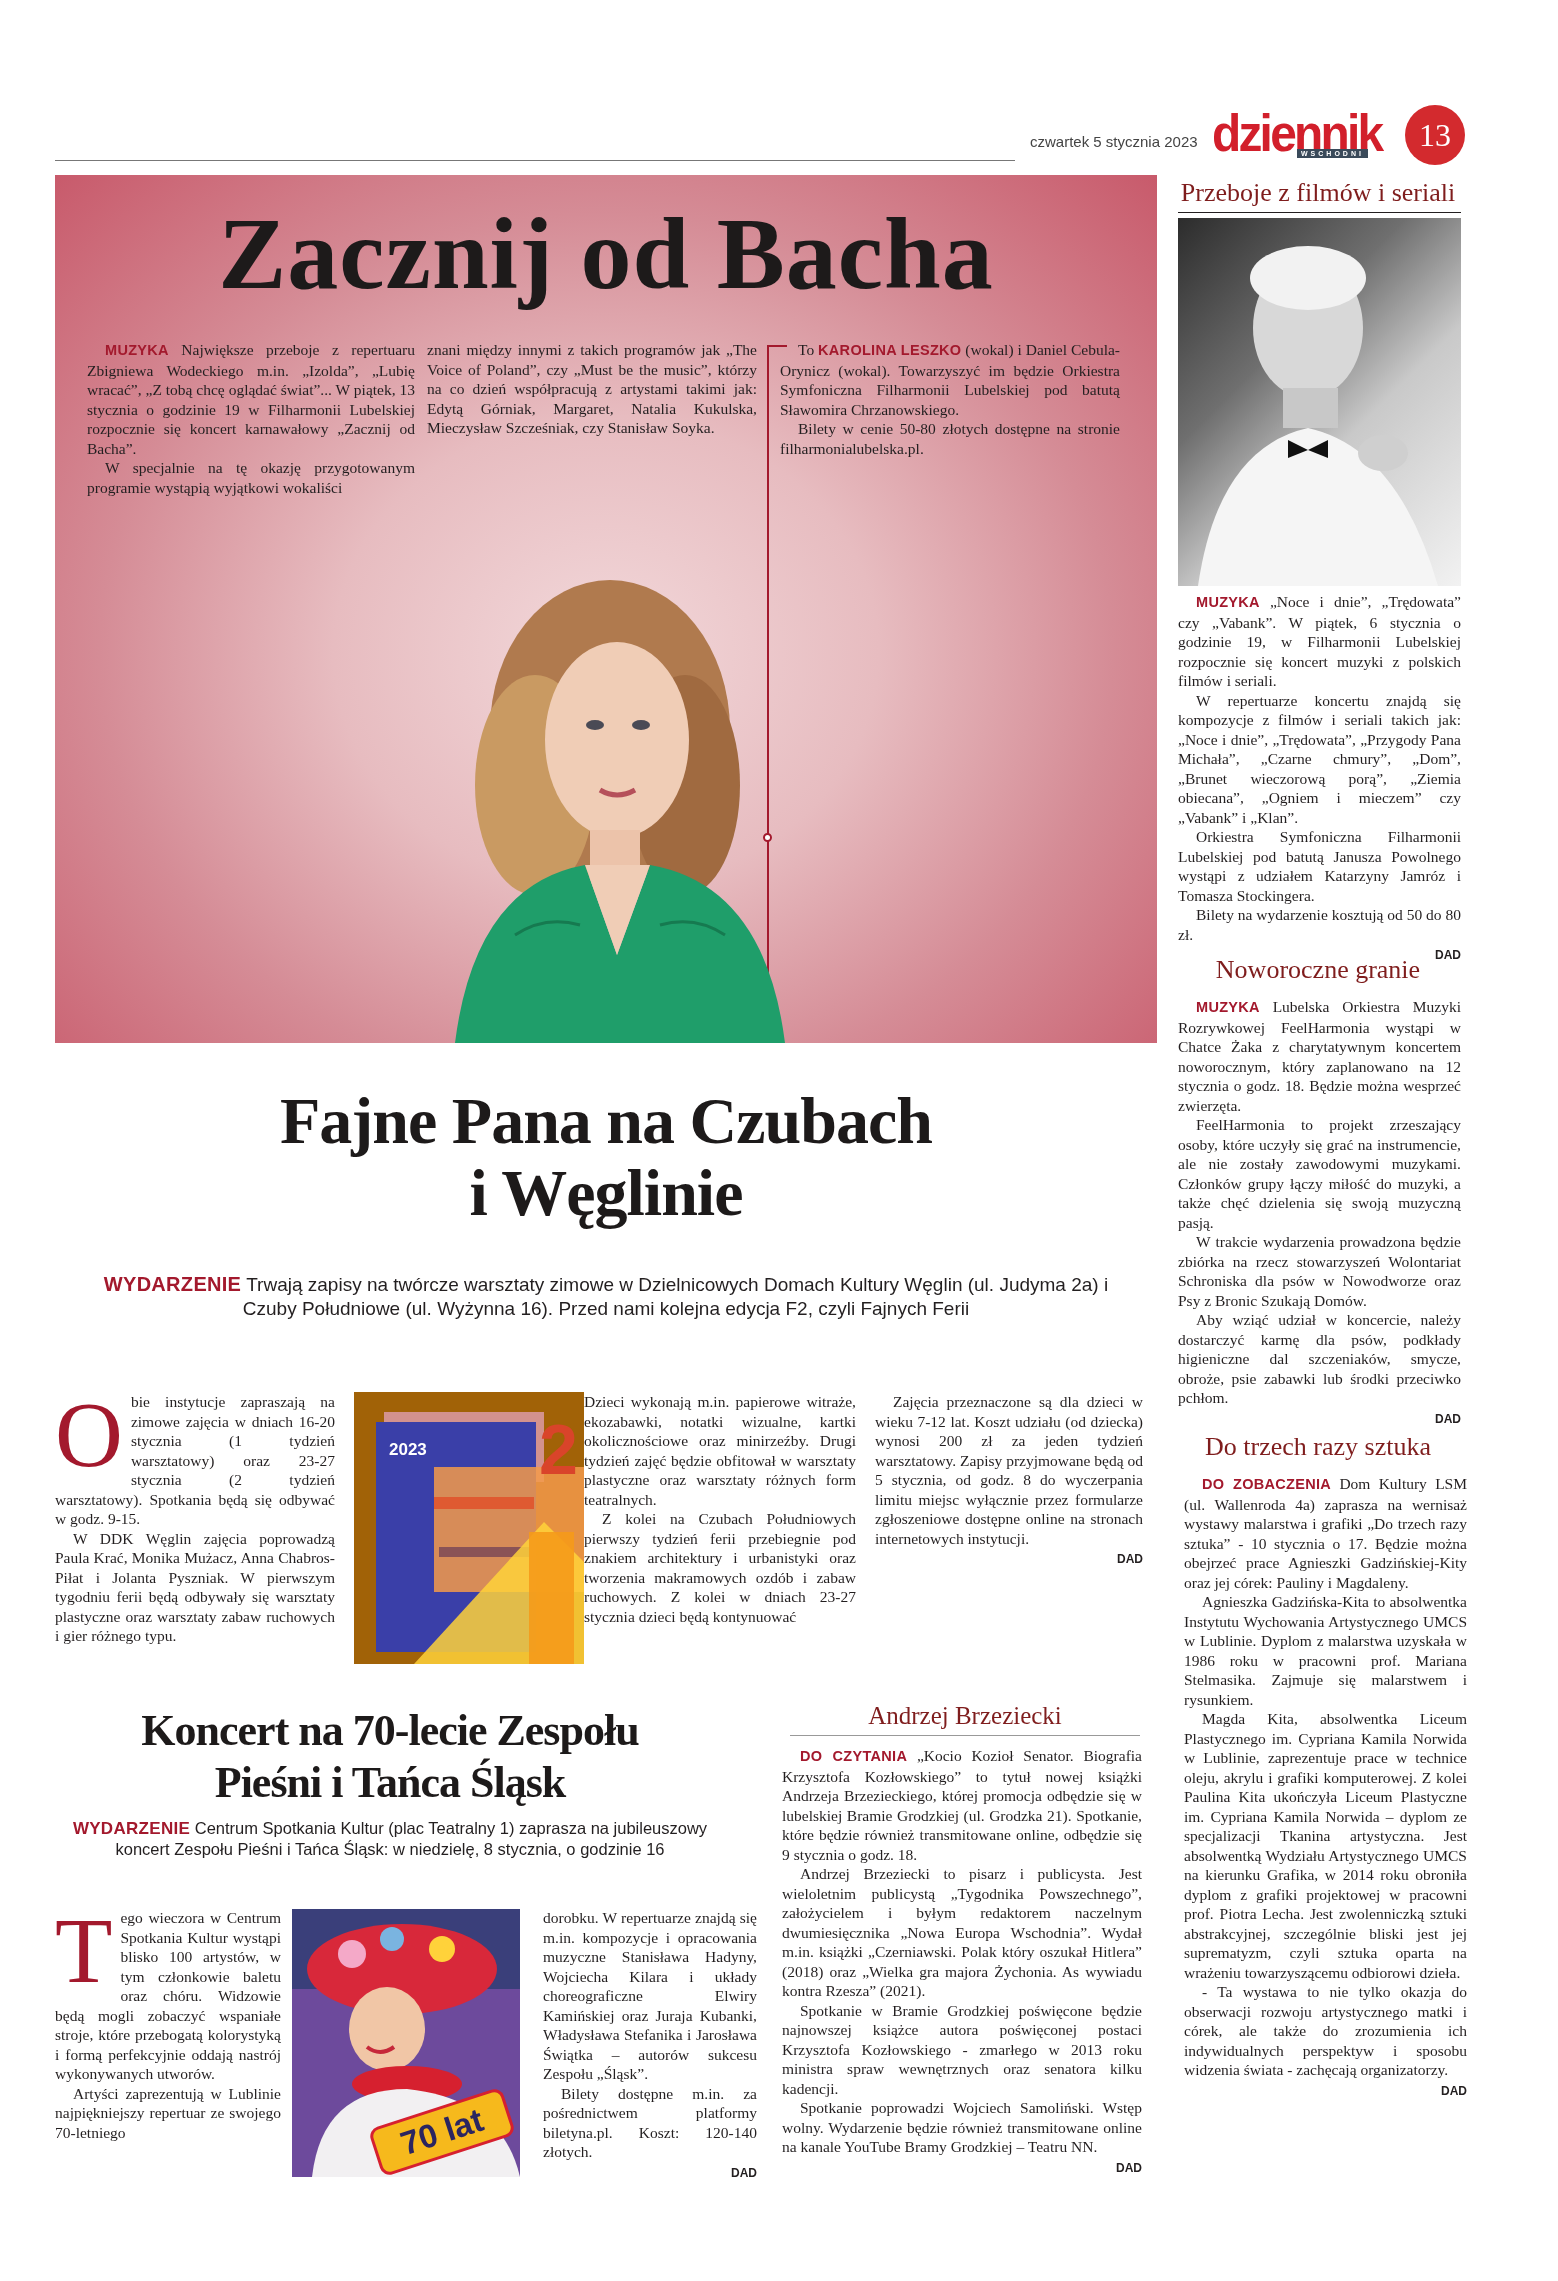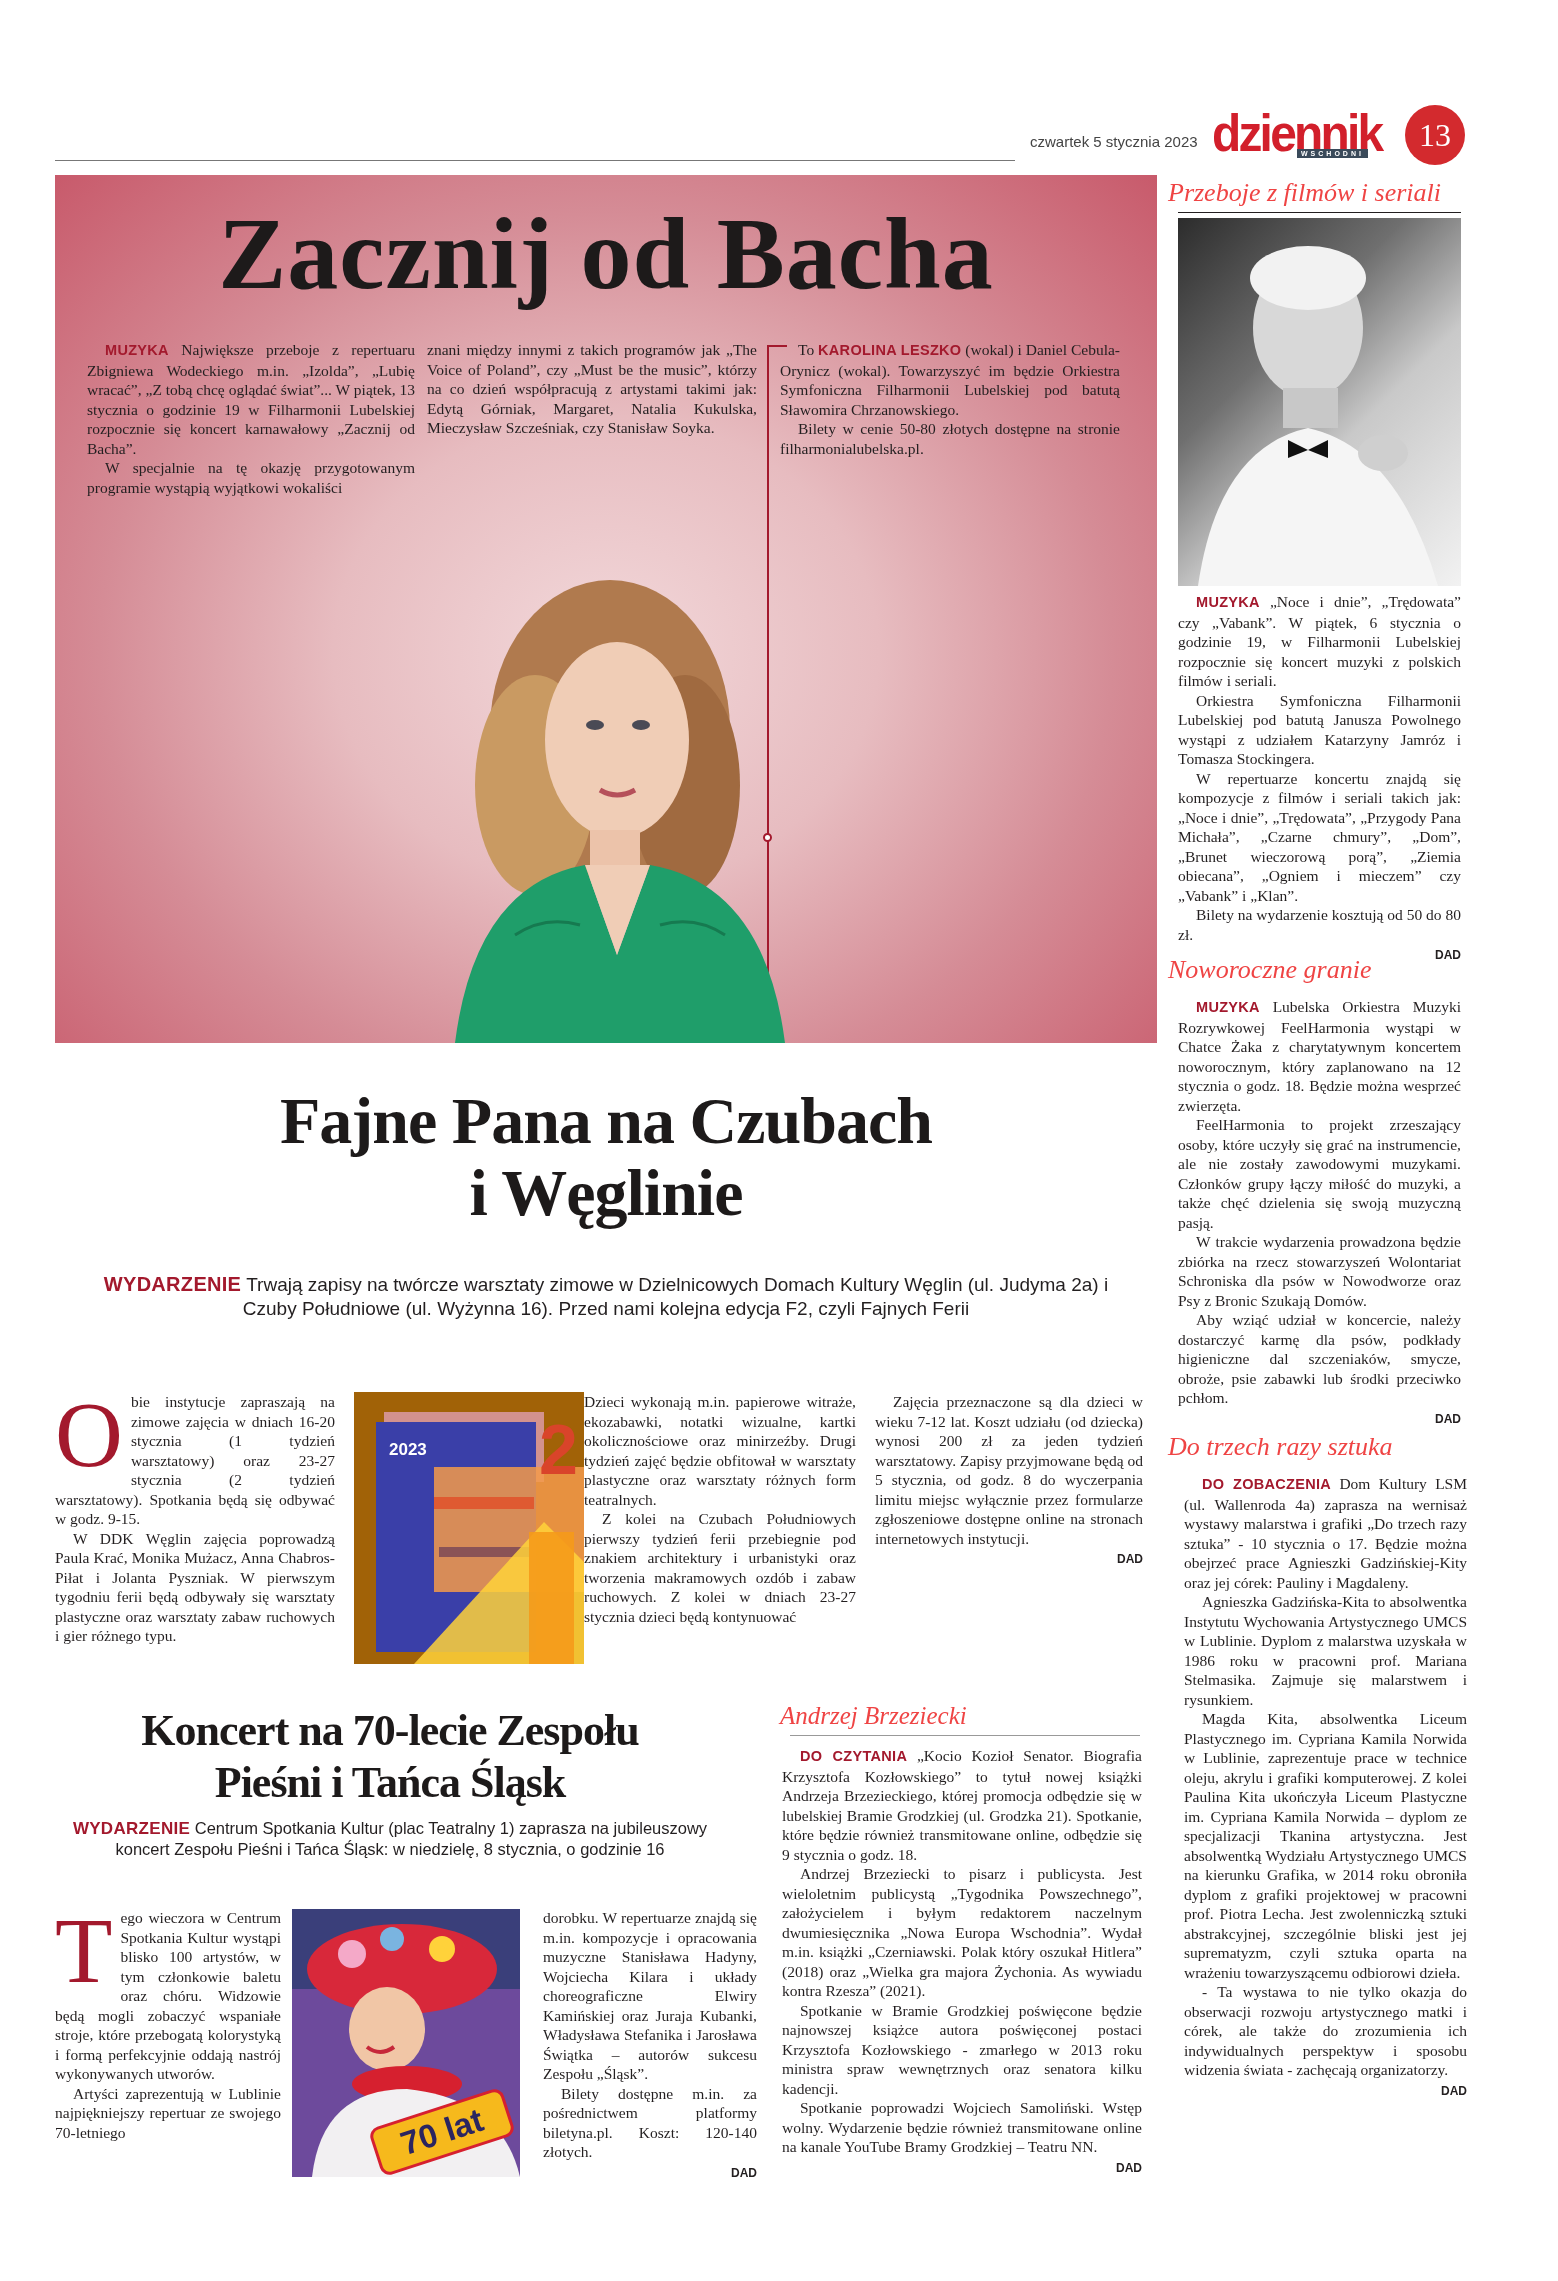--- a/index.html
+++ b/index.html
@@ -22,21 +22,21 @@
 
   
   .hero { left: 55px; top: 175px; width: 1102px; height: 868px; background: radial-gradient(ellipse at 50% 55%, #f2d8da 0%, #e7bcc0 35%, #d58c96 65%, #c85a6b 100%); overflow: hidden; }
   .hero-title { position: absolute; left: 0; top: 20px; width: 100%; text-align: center; font-size: 102px; font-weight: bold; letter-spacing: 1px; color: #1d1a1a; font-family: "Liberation Serif", serif; }
   .hero-col { position: absolute; font-size: 15.5px; line-height: 19.5px; text-align: justify; font-family: "Liberation Serif", serif; color: #231f20; }
   .hero-col p { text-indent: 18px; }
   .pointer { position: absolute; background: #a3192d; }
   .woman { position: absolute; left: 340px; top: 380px; width: 430px; height: 488px; }
 
   
-  .side-title { font-family: "Liberation Serif", serif; font-size: 26px; color: #ef4444; font-style: italic; }
+  .side-title { font-family: "Liberation Serif", serif; font-size: 26px; text-align: center; color: #7f1d1d; }
   .side-rule { height: 1px; background: #231f20; }
   .photo-man { left: 1178px; top: 218px; width: 283px; height: 368px; background: linear-gradient(135deg, #2c2c2c 0%, #6f6f6f 35%, #c9c9c9 60%, #f2f2f2 100%); overflow: hidden; }
 
   
   .big-head { font-family: "Liberation Serif", serif; font-weight: bold; text-align: center; color: #1d1a1a; letter-spacing: -1px; }
   .lead { font-family: "Liberation Sans", sans-serif; text-align: center; color: #231f20; }
   .lead .kick { font-size: 20px; }
 
   .dropcap { float: left; font-family: "Liberation Serif", serif; color: #a3192d; font-size: 94px; line-height: 76px; margin: 4px 8px 0 0; }
   .img-f2 { left: 354px; top: 1392px; width: 230px; height: 272px; overflow: hidden; background: #a16207; }
@@ -95,22 +95,22 @@
     <ellipse cx="130" cy="110" rx="55" ry="70" fill="#d8d8d8"></ellipse>
     <ellipse cx="130" cy="60" rx="58" ry="32" fill="#f2f2f2"></ellipse>
     <rect x="105" y="170" width="55" height="40" fill="#c8c8c8"></rect>
     <path d="M20 368 Q40 230 130 210 Q220 230 260 368 Z" fill="#f5f5f5"></path>
     <path d="M110 222 L130 232 L150 222 L150 240 L130 232 L110 240 Z" fill="#111"></path>
     <ellipse cx="205" cy="235" rx="25" ry="18" fill="#cfcfcf"></ellipse>
   </svg>
 </div>
 <div class="abs txt" style="left:1178px; top:592px; width:283px;">
   <p><span class="kick">MUZYKA</span> <span>„Noce i dnie”, „Trędowata” czy „Vabank”. W piątek, 6 stycznia o godzinie 19, w Filharmonii Lubelskiej rozpocznie się koncert muzyki z polskich filmów i seriali.</span></p>
+  <p>W repertuarze koncertu znajdą się kompozycje z filmów i seriali takich jak: „Noce i dnie”, „Trędowata”, „Przygody Pana Michała”, „Czarne chmury”, „Dom”, „Brunet wieczorową porą”, „Ziemia obiecana”, „Ogniem i mieczem” czy „Vabank” i „Klan”.</p>
   <p>Orkiestra Symfoniczna Filharmonii Lubelskiej pod batutą Janusza Powolnego wystąpi z udziałem Katarzyny Jamróz i Tomasza Stockingera.</p>
-  <p>W repertuarze koncertu znajdą się kompozycje z filmów i seriali takich jak: „Noce i dnie”, „Trędowata”, „Przygody Pana Michała”, „Czarne chmury”, „Dom”, „Brunet wieczorową porą”, „Ziemia obiecana”, „Ogniem i mieczem” czy „Vabank” i „Klan”.</p>
   <p>Bilety na wydarzenie kosztują od 50 do 80 zł.</p>
   <div class="sig">DAD</div>
 </div>
 
 <div class="abs side-title" style="left:1168px; top:955px; width:300px;">Noworoczne granie</div>
 <div class="abs txt" style="left:1178px; top:997px; width:283px;">
   <p><span class="kick">MUZYKA</span> <span>Lubelska Orkiestra Muzyki Rozrywkowej FeelHarmonia wystąpi w Chatce Żaka z charytatywnym koncertem noworocznym, który zaplanowano na 12 stycznia o godz. 18. Będzie można wesprzeć zwierzęta.</span></p>
   <p>FeelHarmonia to projekt zrzeszający osoby, które uczyły się grać na instrumencie, ale nie zostały zawodowymi muzykami. Członków grupy łączy miłość do muzyki, a także chęć dzielenia się swoją muzyczną pasją.</p>
   <p>W trakcie wydarzenia prowadzona będzie zbiórka na rzecz stowarzyszeń Wolontariat Schroniska dla psów w Nowodworze oraz Psy z Bronic Szukają Domów.</p>
   <p>Aby wziąć udział w koncercie, należy dostarczyć karmę dla psów, podkłady higieniczne dal szczeniaków, smycze, obroże, psie zabawki lub środki przeciwko pchłom.</p>

